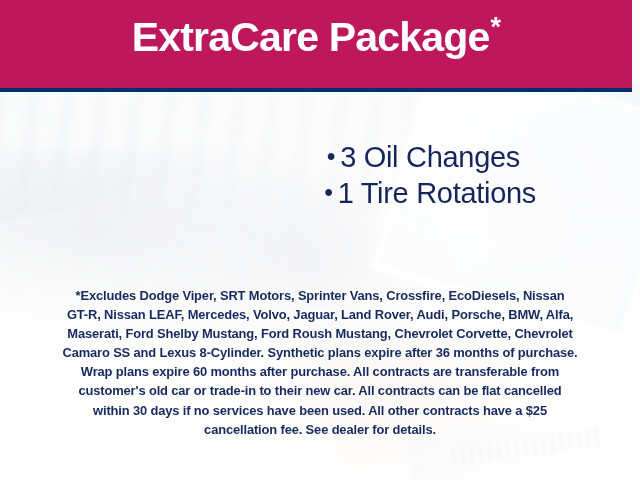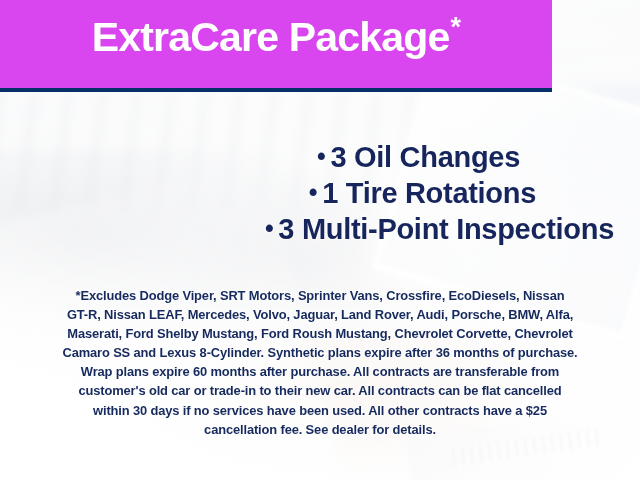--- a/index.html
+++ b/index.html
@@ -159,23 +159,23 @@
     position: absolute;
     inset: 0;
     background: radial-gradient(ellipse at 50% 52%, rgba(255,255,255,0.55) 0%, rgba(255,255,255,0.30) 55%, rgba(255,255,255,0.12) 100%);
   }
 
   
   .header-banner {
     position: absolute;
     left: 0;
     top: 0;
-    width: 552px;
+    width: 632px;
     height: 88px;
-    background: #d946ef;
+    background: #be185d;
     border-bottom: 4px solid #06306a;
     z-index: 5;
   }
   .header-title {
     position: absolute;
     left: 0;
     right: 0;
     top: 17px;
     text-align: center;
     color: #ffffff;
@@ -198,21 +198,21 @@
     position: absolute;
     left: 0;
     right: 26px;
     top: 140px;
     z-index: 4;
     text-align: right;
   }
   .benefit-row {
     color: #16265c;
     font-family: "Liberation Sans", sans-serif;
-    font-weight: bold;
+    font-weight: normal;
     font-size: 29px;
     line-height: 35px;
     letter-spacing: -0.3px;
     white-space: nowrap;
     text-shadow: 0 0 3px rgba(255,255,255,0.85), 0 0 7px rgba(255,255,255,0.6);
   }
   .benefit-row .dot {
     font-size: 25px;
     margin-right: 5px;
     position: relative;
@@ -263,21 +263,20 @@
     <div class="bg-wash-2"></div>
   </div>
 
   <div class="header-banner">
     <div class="header-title"><span>ExtraCare Package</span><span class="star">*</span></div>
   </div>
 
   <div class="benefits">
     <div class="benefit-row r1"><span class="dot">•</span><span>3 Oil Changes</span></div>
     <div class="benefit-row r2"><span class="dot">•</span><span>1 Tire Rotations</span></div>
-    <div class="benefit-row r3"><span class="dot">•</span><span>3 Multi-Point Inspections</span></div>
   </div>
 
   <div class="disclaimer">
     <span class="dline">*Excludes Dodge Viper, SRT Motors, Sprinter Vans, Crossfire, EcoDiesels, Nissan</span>
     <span class="dline">GT-R, Nissan LEAF, Mercedes, Volvo, Jaguar, Land Rover, Audi, Porsche, BMW, Alfa,</span>
     <span class="dline">Maserati, Ford Shelby Mustang, Ford Roush Mustang, Chevrolet Corvette, Chevrolet</span>
     <span class="dline">Camaro SS and Lexus 8-Cylinder. Synthetic plans expire after 36 months of purchase.</span>
     <span class="dline">Wrap plans expire 60 months after purchase. All contracts are transferable from</span>
     <span class="dline">customer's old car or trade-in to their new car. All contracts can be flat cancelled</span>
     <span class="dline">within 30 days if no services have been used. All other contracts have a $25</span>

